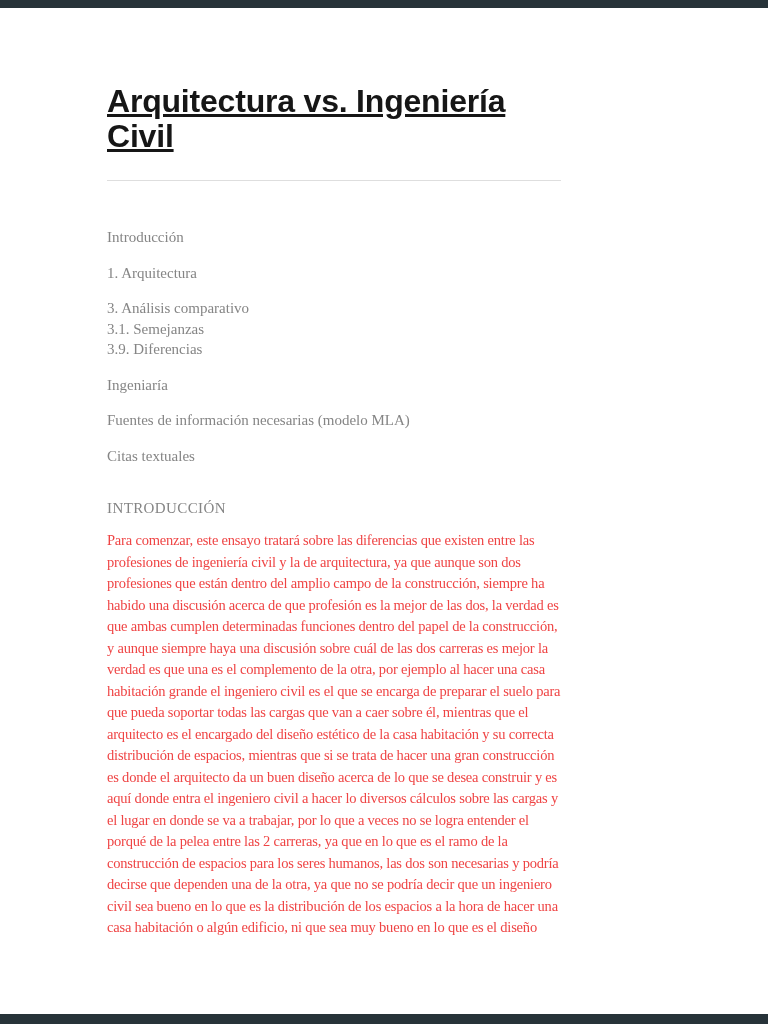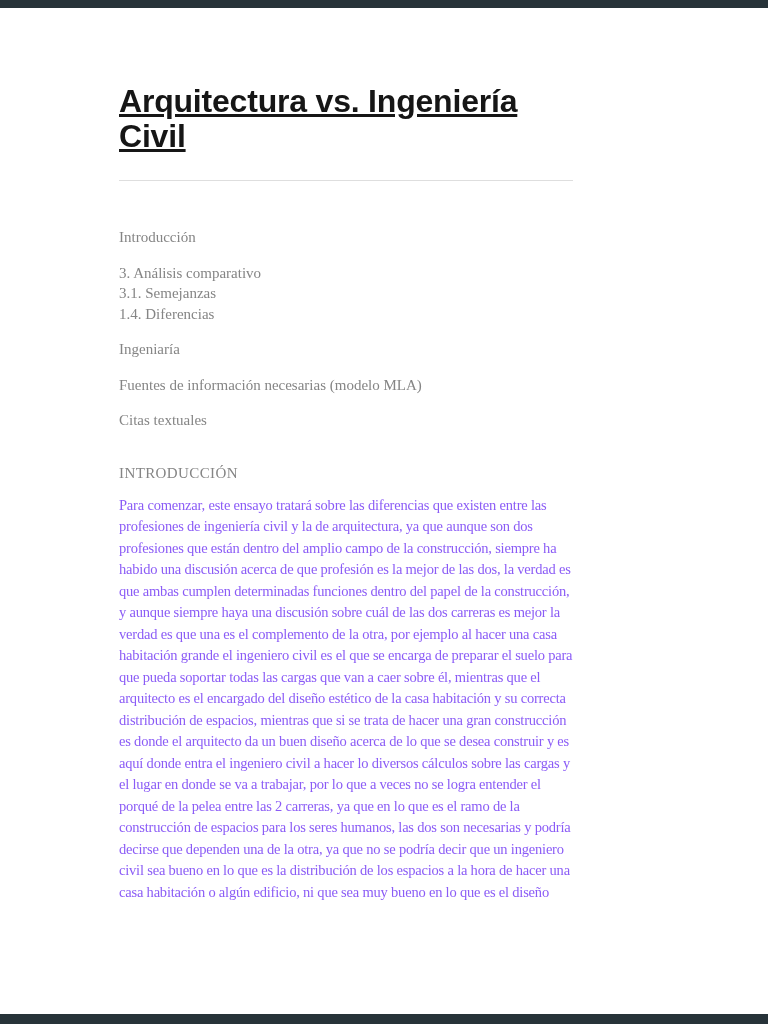--- a/index.html
+++ b/index.html
@@ -17,21 +17,20 @@
     left: 0;
     width: 768px;
     background: #273339;
   }
   .edge-bar.top { top: 0; height: 8px; }
   .edge-bar.bottom { bottom: 0; height: 10px; }
 
   .doc {
     padding: 84px 107px 0 107px;
     width: 668px;
-    margin-left: 12px;
   }
 
   h1.doc-title {
     font-family: "Liberation Sans", sans-serif;
     font-weight: bold;
     font-size: 32px;
     letter-spacing: -0.2px;
     color: #161616;
     text-decoration: underline;
     margin: 0 0 26px 0;
@@ -54,21 +53,21 @@
 
   .section-heading {
     color: #858585;
     font-size: 15px;
     font-weight: normal;
     letter-spacing: 0.4px;
     margin: 34px 0 0 0;
   }
 
   .body-paragraph {
-    color: #8b5cf6;
+    color: #ef4444;
     font-size: 14.5px;
     line-height: 21.5px;
     letter-spacing: -0.2px;
     margin: 13px 0 0 0;
     text-align: left;
   }
 </style>
 </head>
 <body>
 
@@ -80,27 +79,28 @@
 
   <hr class="title-divider">
 
   <div class="toc">
 
     <p class="toc-group">
       <span class="toc-line">Introducción</span>
     </p>
 
     <p class="toc-group">
+      <span class="toc-line">1. Arquitectura</span>
     </p>
 
 
     <p class="toc-group">
       <span class="toc-line">3. Análisis comparativo</span>
       <span class="toc-line">3.1. Semejanzas</span>
-      <span class="toc-line">1.4. Diferencias</span>
+      <span class="toc-line">3.9. Diferencias</span>
     </p>
 
     <p class="toc-group">
       <span class="toc-line">Ingeniaría</span>
     </p>
 
     <p class="toc-group">
       <span class="toc-line">Fuentes de información necesarias (modelo MLA)</span>
     </p>
 

